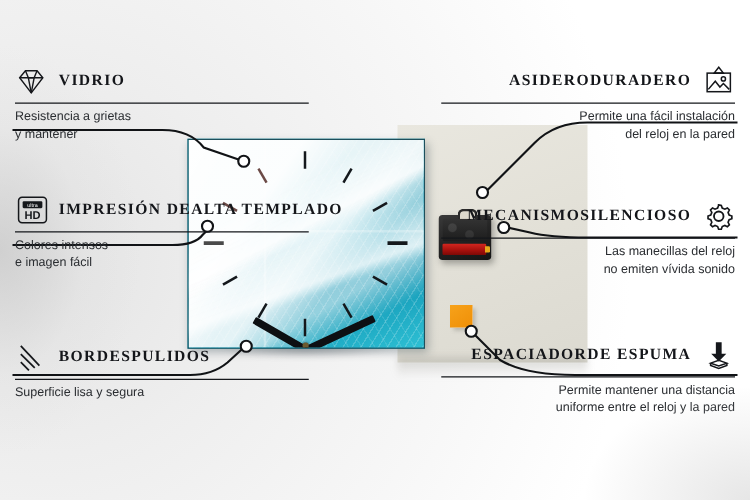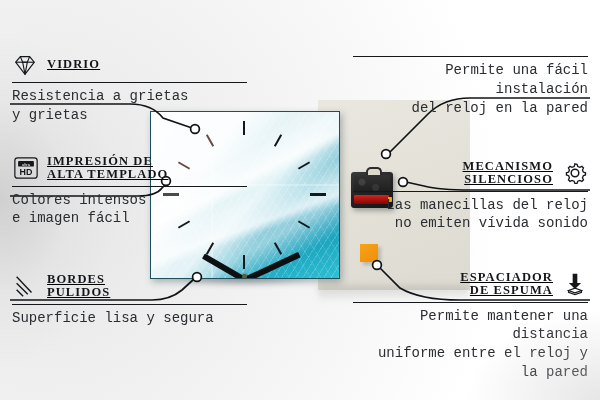--- a/index.html
+++ b/index.html
@@ -109,32 +109,32 @@
     box-shadow:3px 3px 3px rgba(120,118,110,.35);}
 
   
   .wires{position:absolute;left:0;top:0;width:600px;height:400px;pointer-events:none;}
 
   
   .feat{position:absolute;width:235px;}
   .feat .head{display:flex;align-items:center;gap:9px;}
   .feat.left .head{justify-content:flex-start;}
   .feat.right .head{justify-content:flex-end;}
-  .titles{display:flex;flex-direction:column;line-height:1.06;text-decoration:underline;}
+  .titles{display:flex;flex-direction:row;line-height:1.06;}
   .titles .t{
     font-family:"Liberation Serif", serif;
     font-weight:700;font-size:12.5px;letter-spacing:1.1px;color:#14161a;
     white-space:nowrap;
   }
   .feat.left .titles{align-items:flex-start;}
   .feat.right .titles{align-items:flex-end;}
   .rule{height:1px;background:#15171b;margin-top:4px;width:100%;}
   .sub{
-    font-family:Liberation Mono, monospace;
-    font-size:14px;line-height:1.35;color:#2a2d31;margin-top:4px;
+    font-family:Liberation Sans, sans-serif;
+    font-size:10px;line-height:1.35;color:#2a2d31;margin-top:4px;
   }
   .feat.left .sub{text-align:left;}
   .feat.right .sub{text-align:right;}
   .ic{width:26px;height:26px;flex:0 0 26px;display:block;}
   .feat.left .ic{order:-1;}
 </style>
 </head>
 <body>
 
 <div class="stage">
@@ -214,21 +214,21 @@
           <path d="M11.5 11 H16.5"></path>
         </svg>
       </span>
       <span class="titles">
         <span class="t">VIDRIO</span>
       </span>
     </div>
     <div class="rule"></div>
     <div class="sub">
       <span>Resistencia a grietas</span><br>
-      <span>y grietas</span>
+      <span>y mantener</span>
     </div>
   </div>
 
   <div class="feat left" style="left:12px;top:155px;">
     <div class="head">
       <span class="ic">
         <svg viewBox="0 0 30 28" width="28" height="26">
           <rect x="3" y="3" width="24" height="22" rx="3" fill="none" stroke="#15171b" stroke-width="1.3"></rect>
           <rect x="6.5" y="6.5" width="17" height="6" rx="1" fill="#15171b"></rect>
           <text x="15" y="11.4" font-family="Liberation Sans, sans-serif" font-size="4.6" fill="#ffffff" text-anchor="middle">ultra</text>
@@ -261,20 +261,34 @@
         <span class="t">PULIDOS</span>
       </span>
     </div>
     <div class="rule"></div>
     <div class="sub">
       <span>Superficie lisa y segura</span>
     </div>
   </div>
 
   <div class="feat right" style="left:353px;top:52px;">
+    <div class="head">
+      <span class="titles">
+        <span class="t">ASIDERO</span>
+        <span class="t">DURADERO</span>
+      </span>
+      <span class="ic">
+        <svg viewBox="0 0 28 28" width="26" height="26" fill="none" stroke="#15171b" stroke-width="1.3">
+          <path d="M14 2 L10 7 H18 Z"></path>
+          <rect x="4" y="7" width="20" height="16"></rect>
+          <circle cx="18" cy="12" r="1.8"></circle>
+          <path d="M5 21 L11 14 L15 19 L18 16 L23 21"></path>
+        </svg>
+      </span>
+    </div>
     <div class="rule"></div>
     <div class="sub">
       <span>Permite una fácil instalación</span><br>
       <span>del reloj en la pared</span>
     </div>
   </div>
 
   <div class="feat right" style="left:353px;top:160px;">
     <div class="head">
       <span class="titles">

